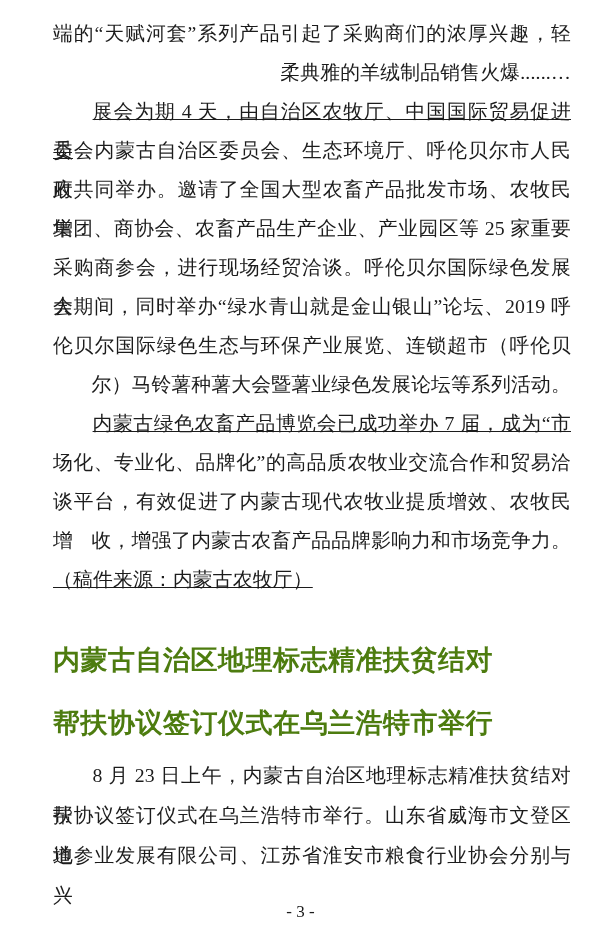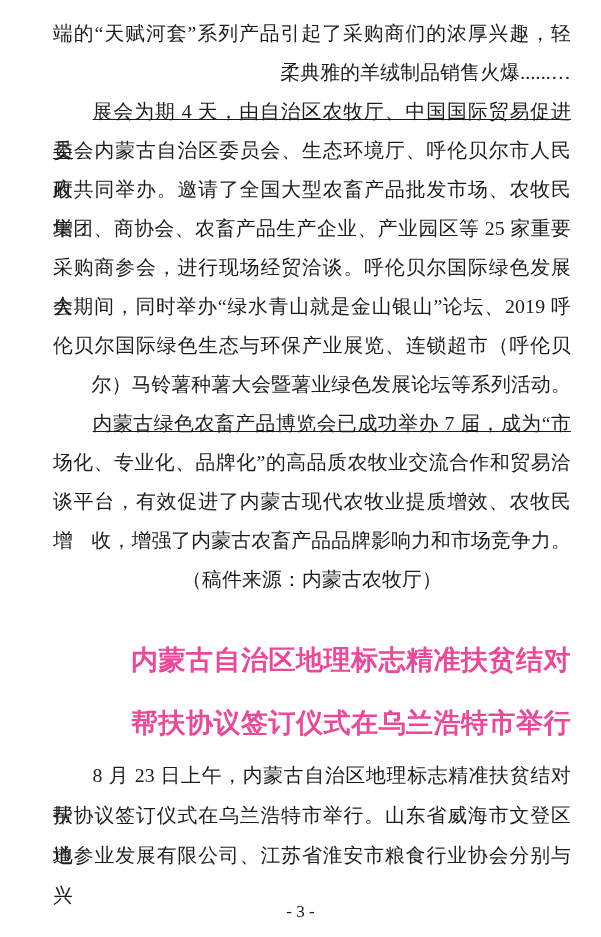--- a/index.html
+++ b/index.html
@@ -24,30 +24,30 @@
     font-size: 19.8px;
     line-height: 39px;
     height: 39px;
     text-align: justify;
     text-align-last: justify;
     -moz-text-align-last: justify;
     letter-spacing: 0.2px;
   }
   .ln.ind { text-indent: 39.6px; text-decoration: underline; }          
   .ln.end { text-align: right; text-align-last: auto; -moz-text-align-last: auto; }
-  .ln.source { text-align: center; text-align-last: auto; -moz-text-align-last: auto; }
+  .ln.source { text-align: left; text-align-last: auto; text-decoration: underline; -moz-text-align-last: auto; }
 
   
   .title {
     margin-top: 30px;
     font-size: 27px;
     font-weight: bold;
-    color: #ec4899;
+    color: #4d7c0f;
     line-height: 63px;
-    text-align: right;
+    text-align: left;
     letter-spacing: 0.5px;
   }
   
   .ln2 {
     font-size: 19.8px;
     line-height: 40px;
     height: 40px;
     text-align: justify;
     text-align-last: justify;
     -moz-text-align-last: justify;

